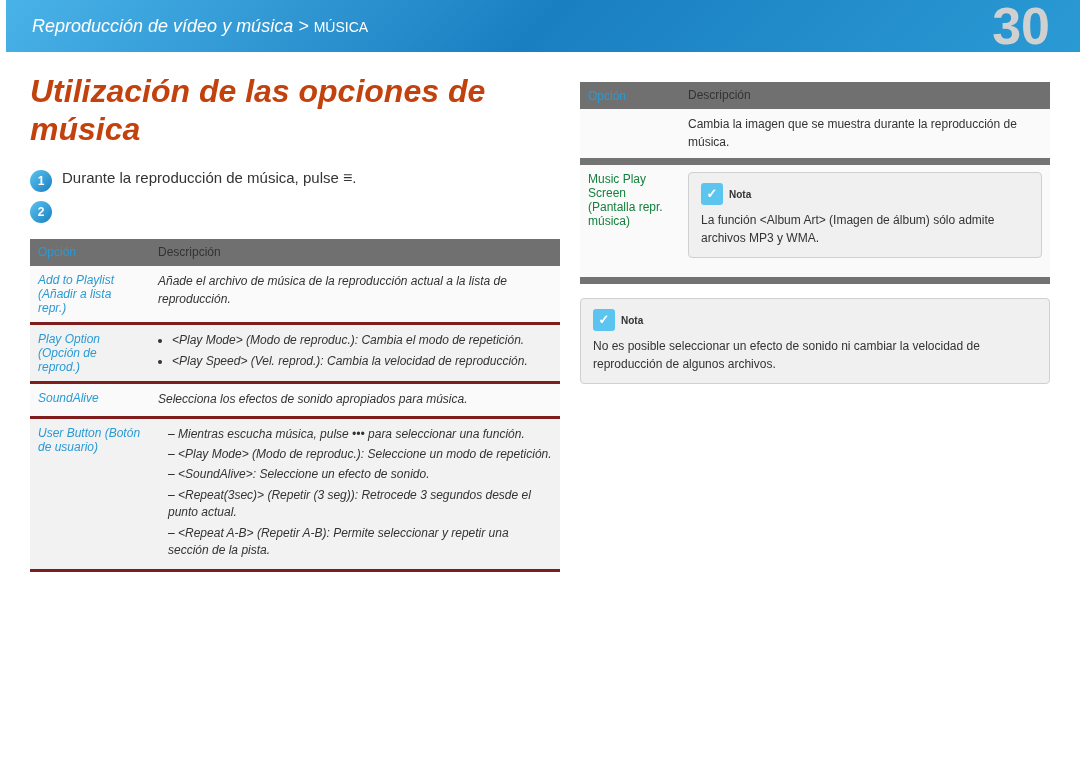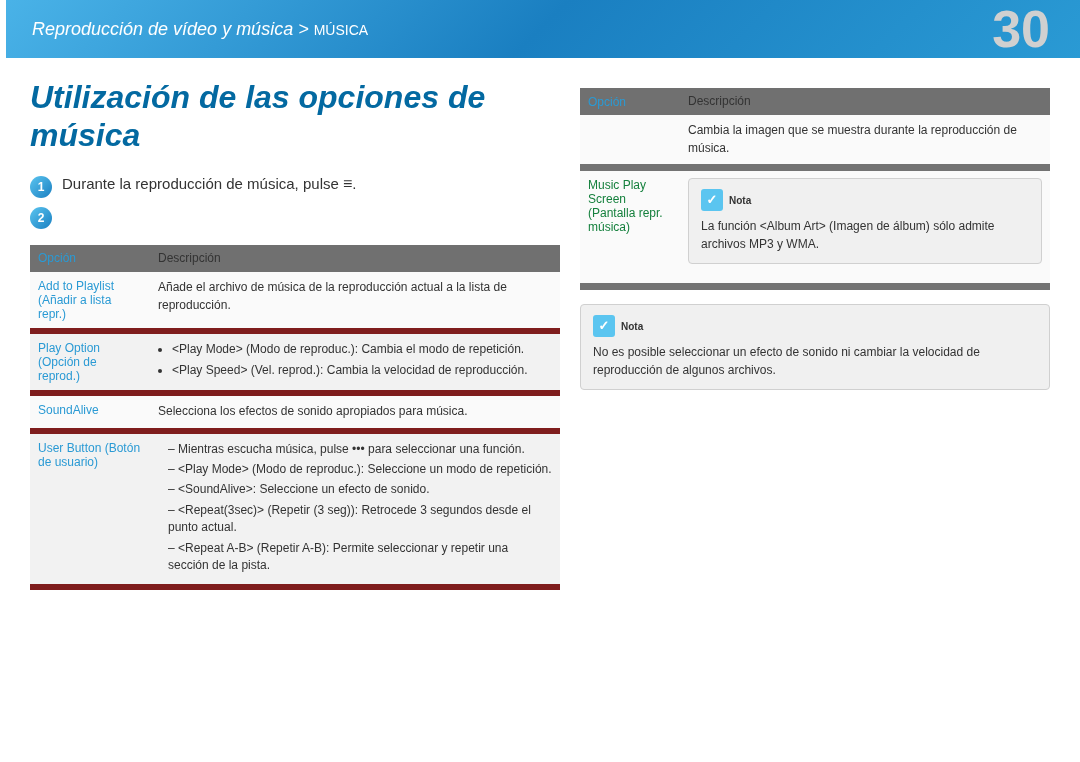--- a/index.html
+++ b/index.html
@@ -8,21 +8,21 @@
       background: #ffffff;
       width: 1080px;
       height: 762px;
       overflow: hidden;
       position: relative;
     }
 
     
     .header-bar {
       background: linear-gradient(135deg, #4ab3e8 0%, #1a7fc1 50%, #2a9ad4 100%);
-      height: 58px;
+      height: 52px;
       display: flex;
       align-items: center;
       padding: 16px 24px;
       position: relative;
     }
     .header-bar::before {
       content: '';
       position: absolute;
       left: 0; top: 0; bottom: 0;
       width: 6px;
@@ -60,21 +60,21 @@
       gap: 20px;
       height: calc(762px - 52px);
     }
 
     
     .left-col {
       flex: 0 0 530px;
     }
 
     .page-heading {
-      color: #0369a1;
+      color: #c2410c;
       font-size: 32px;
       font-style: italic;
       font-weight: bold;
       line-height: 1.2;
       margin-bottom: 20px;
     }
 
     .step-list {
       list-style: none;
       margin-bottom: 16px;
@@ -117,21 +117,22 @@
     .options-table th {
       background: #707070;
       color: #ffffff;
       padding: 5px 8px;
       text-align: left;
       font-weight: normal;
     }
     .options-table td {
       padding: 7px 8px;
       vertical-align: top;
-      border-bottom: 6px solid #7f1d1d;
+      border-bottom: 3px solid #7f1d1d;
+      font-style: italic;
     }
     .options-table .col-option {
       width: 120px;
       color: #2a9ad4;
       font-size: 12px;
     }
     .options-table .col-desc {
       color: #333;
       font-size: 12px;
       line-height: 1.45;

